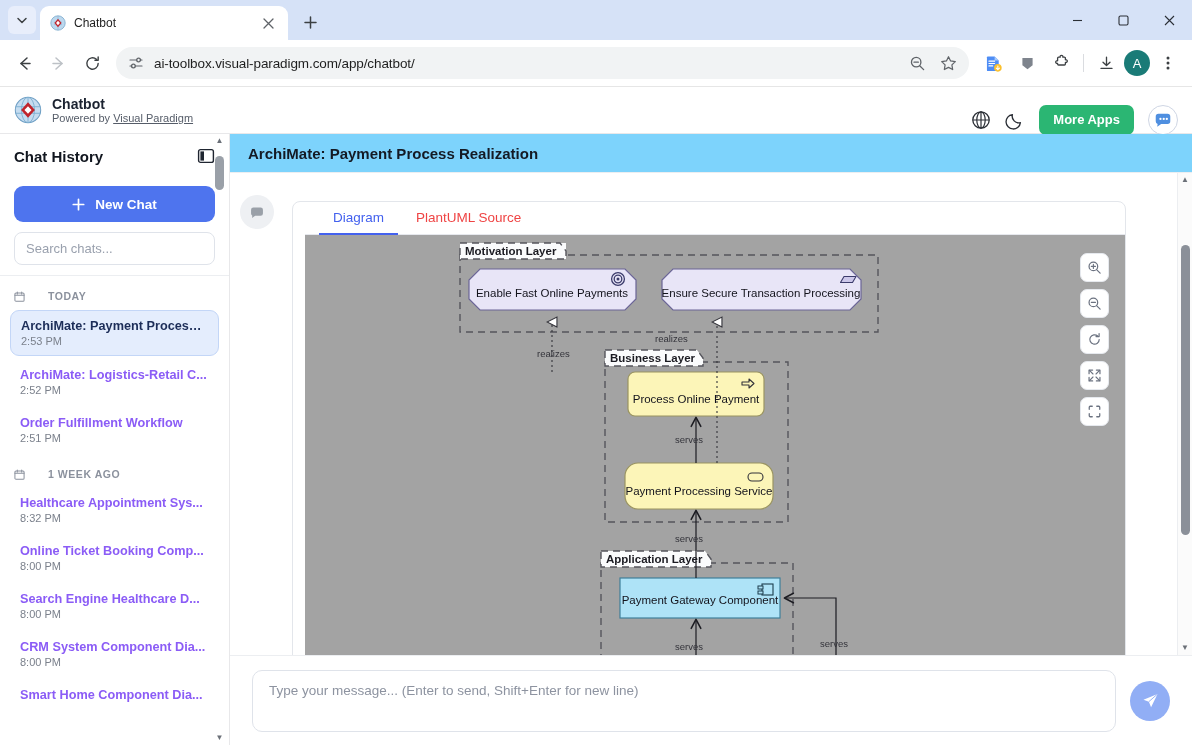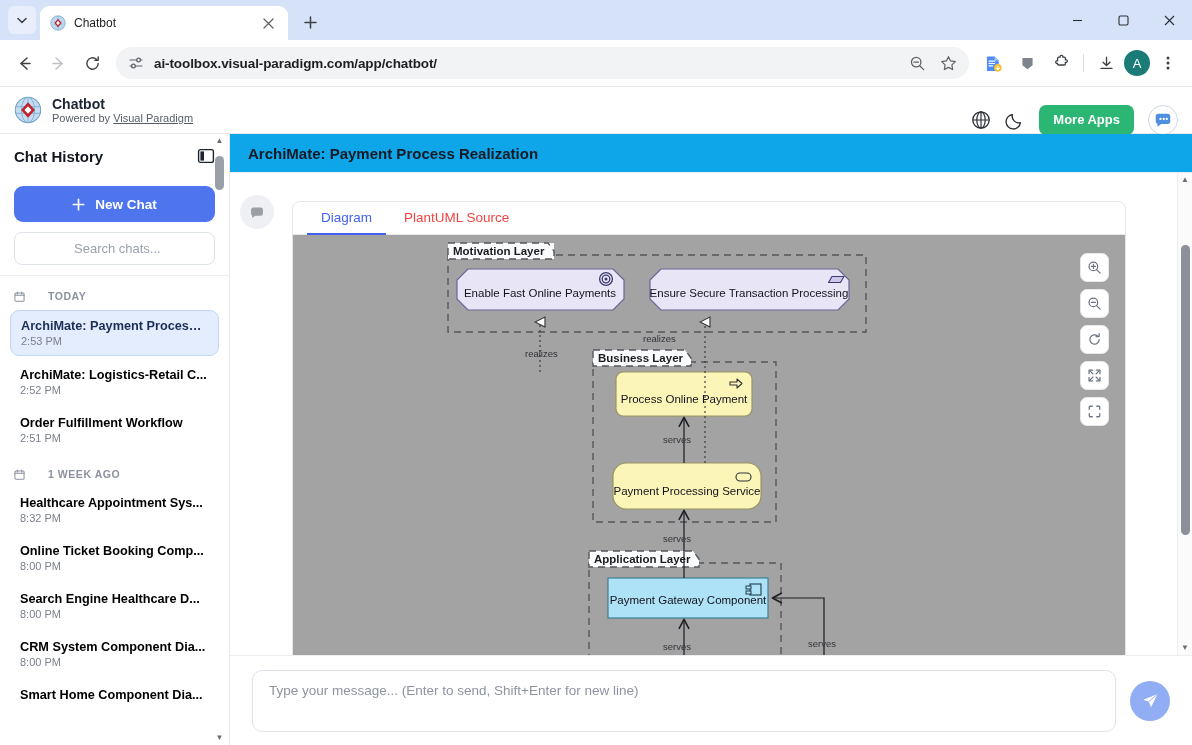--- a/index.html
+++ b/index.html
@@ -51,21 +51,21 @@
     height: 47px; background: #ffffff; display: flex; align-items: center;
     padding: 0 8px; gap: 2px; flex: 0 0 47px; border-bottom: 1px solid #e6e6e6;
   }
   .tbtn {
     width: 32px; height: 32px; border-radius: 50%; display: flex;
     align-items: center; justify-content: center; cursor: pointer;
   }
   .omnibox {
     flex: 1; height: 32px; background: #f1f3f4; border-radius: 16px;
     display: flex; align-items: center; padding: 0 12px; gap: 10px;
-    margin: 0 6px; cursor: text; font-weight: bold;
+    margin: 0 6px; cursor: text;
   }
   .omnibox-url { font-size: 13.5px; color: #1f1f1f; flex: 1; letter-spacing: -.1px; }
   .omni-right { display: flex; align-items: center; gap: 14px; }
   .tb-sep { width: 1px; height: 18px; background: #dadce0; margin: 0 4px; }
   .avatar-profile {
     width: 26px; height: 26px; border-radius: 50%; background: #1a7b77;
     color: #fff; font-size: 13px; display: flex; align-items: center;
     justify-content: center; cursor: pointer;
   }
 
@@ -115,37 +115,37 @@
     border-radius: 9px; font-size: 13.5px; font-weight: 600; cursor: pointer;
     display: flex; align-items: center; justify-content: center; gap: 10px;
     font-family: inherit; margin-bottom: 10px;
   }
   .search-wrap {
     width: 100%; height: 33px; border: 1px solid #dfe3ea; border-radius: 8px;
     display: flex; align-items: center; padding: 0 11px;
   }
   .search-wrap input {
     border: none; outline: none; font-size: 13px; color: #737373;
-    width: 100%; font-family: inherit; background: transparent; margin-left: 48px;
+    width: 100%; font-family: inherit; background: transparent;
   }
   .search-wrap input::placeholder { color: #9aa1ae; }
 
   .chat-list {
     flex: 1; overflow: hidden; padding: 8px 10px 0 10px; position: relative;
   }
   .group-head {
     display: flex; align-items: center; gap: 23px; padding: 6px 4px 8px 4px;
     font-size: 10.5px; font-weight: 700; color: #8b919d; letter-spacing: .55px;
   }
   .chat-item {
     padding: 8px 10px; border-radius: 9px; cursor: pointer; margin-bottom: 4px;
   }
   .chat-item.active { background: #e4edfd; border: 1px solid #c3d6f7; }
   .chat-item-title {
-    font-size: 12.7px; color: #000000; font-weight: 600; white-space: nowrap;
+    font-size: 12.7px; color: #8b5cf6; font-weight: 600; white-space: nowrap;
     overflow: hidden; text-overflow: ellipsis; margin-bottom: 2px;
   }
   .chat-item.active .chat-item-title { color: #1c2d58; }
   .chat-item-time { font-size: 11px; color: #7b818c; }
 
   .sb-scroll {
     position: absolute; right: 3px; top: 0; width: 13px; height: 100%;
     display: flex; flex-direction: column; align-items: center; cursor: pointer;
   }
   .sb-scroll .arw { font-size: 8px; color: #6b7078; line-height: 1; padding: 3px 0; }
@@ -153,34 +153,34 @@
   .sb-scroll .thumb {
     position: absolute; top: 8px; left: 2px; width: 9px; height: 34px;
     background: #9aa0a8; border-radius: 5px;
   }
 
   
   .main { flex: 1; display: flex; flex-direction: column; min-width: 0; position: relative; }
   .main-title {
     height: 39px; flex: 0 0 39px; display: flex; align-items: center;
     padding: 0 18px; font-size: 15px; font-weight: 700; color: #141a24;
-    border-bottom: 1px solid #eceef1; background: #0ea5e9;
+    border-bottom: 1px solid #eceef1; background: #7dd3fc;
   }
 
   .convo { flex: 1; position: relative; min-height: 0; background: #fff; overflow: hidden; }
   .msg-avatar {
     position: absolute; left: 10px; top: 22px; width: 34px; height: 34px;
     border-radius: 50%; background: #eef0f3; display: flex; align-items: center;
     justify-content: center;
   }
 
   .card {
     position: absolute; left: 62px; top: 28px; right: 66px; bottom: -40px;
     border: 1px solid #e3e6eb; border-radius: 8px 8px 0 0; background: #fff;
-    display: flex; flex-direction: column; overflow: hidden;
+    display: flex; flex-direction: column; overflow: hidden; padding-left: 12px;
   }
   .card-tabs {
     height: 33px; flex: 0 0 33px; display: flex; align-items: stretch;
     border-bottom: 1px solid #e6e8ed; padding-left: 14px; gap: 4px;
   }
   .ctab {
     padding: 0 14px; display: flex; align-items: center; font-size: 13.5px;
     color: #ef4444; cursor: pointer; border-bottom: 2px solid transparent;
     margin-bottom: -1px;
   }

